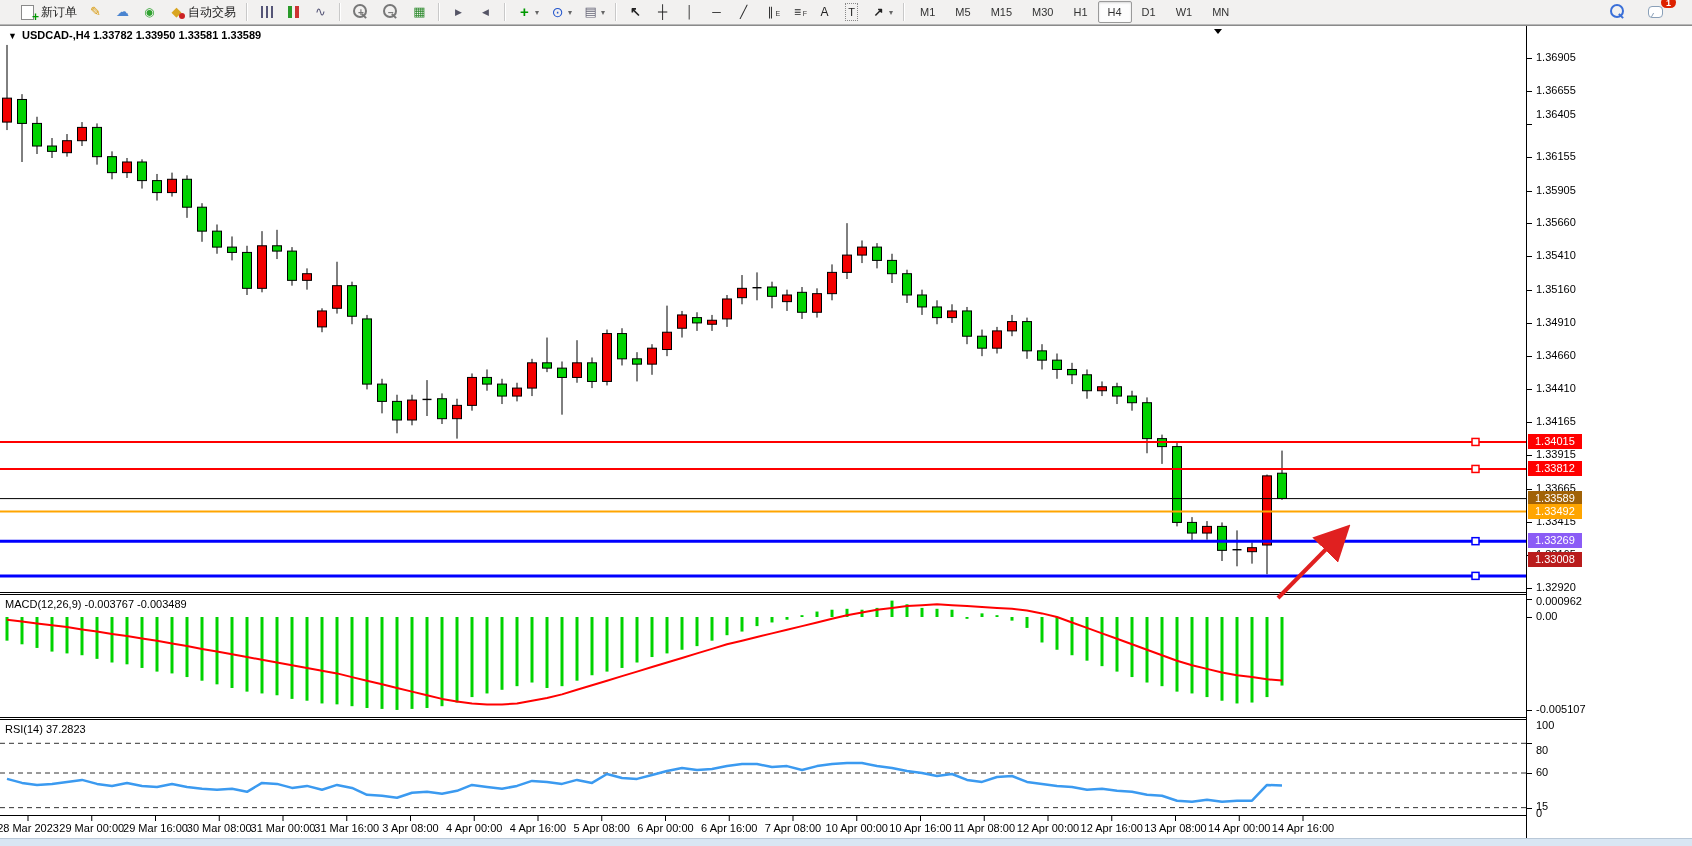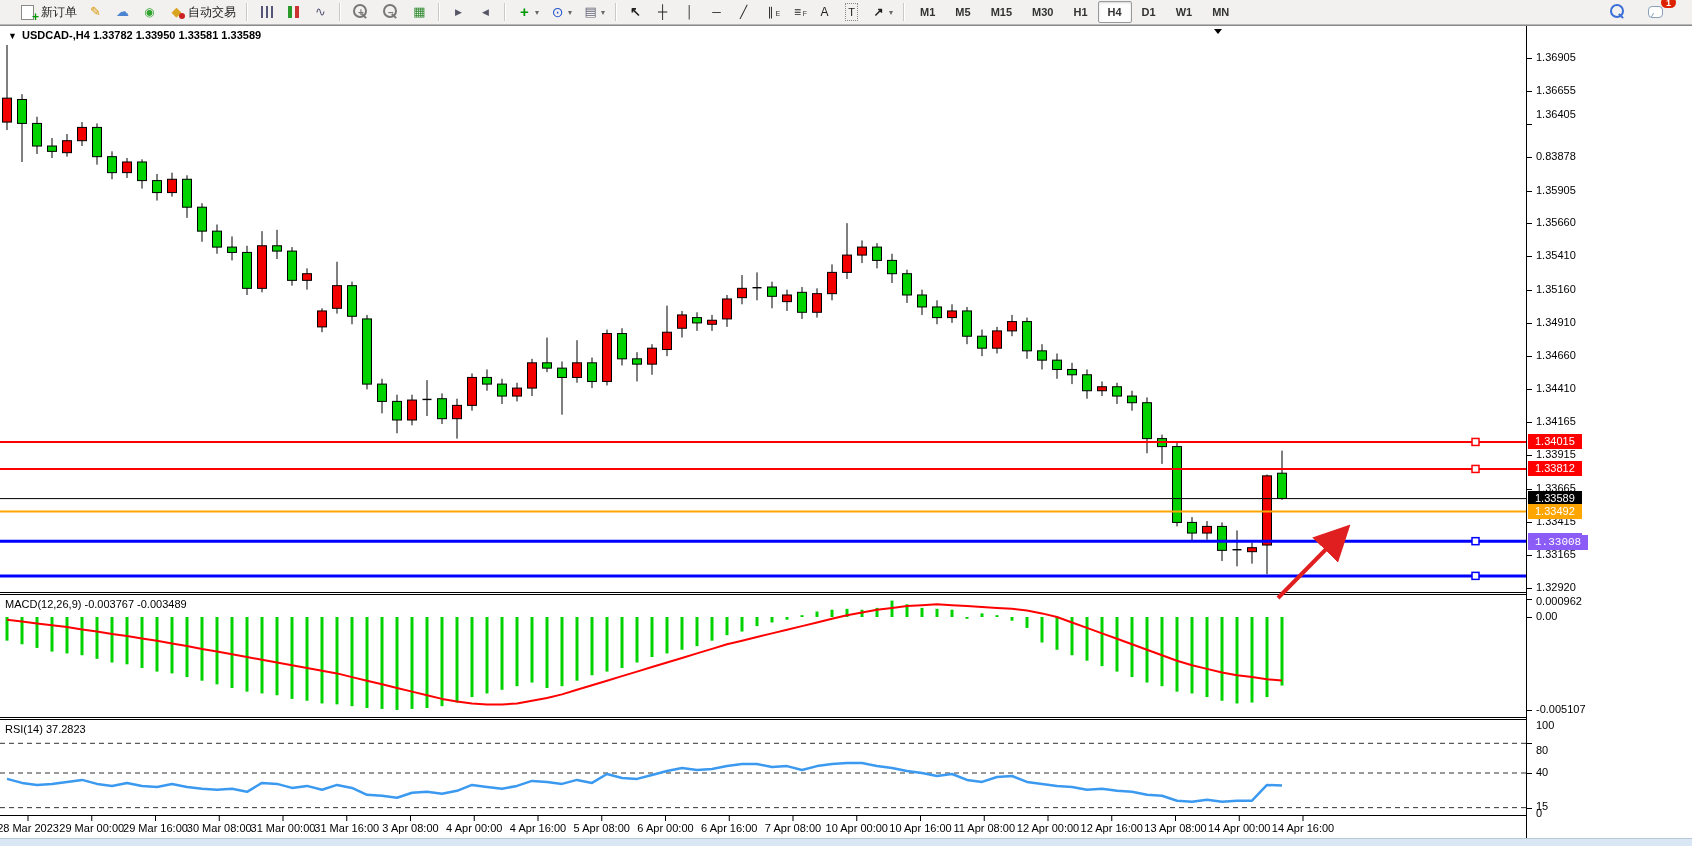--- a/index.html
+++ b/index.html
@@ -7,21 +7,21 @@
        font-family:"Liberation Sans",sans-serif;-webkit-font-smoothing:antialiased}
   
   .toolbar{position:absolute;left:0;top:0;width:1692px;height:25px;background:#f2f1f0;
            border-bottom:1px solid #b7b7b7;display:flex;align-items:center;padding:0 14px;box-sizing:border-box}
   .tb-group{display:flex;align-items:center;height:22px}
   .tb-sep{width:1px;height:18px;background:#c9c9c9;margin:0 5px;border-right:1px solid #fff}
   .tb-btn{display:flex;align-items:center;height:20px;padding:0 4px;border:1px solid transparent;
           border-radius:2px;cursor:default;font-size:12px;color:#222;white-space:nowrap}
   .tb-btn.active{background:#fdfdfd;border:1px solid #9a9a9a;box-shadow:inset 0 1px 2px rgba(0,0,0,.15)}
   .tb-label{margin-left:3px}
-  .tf-btn{font-size:11px;color:#333;padding:0 5px;font-weight:bold}
+  .tf-btn{font-size:11px;color:#333;padding:0 5px;font-weight:normal}
   .caret{font-size:8px;color:#666;margin-left:2px}
   .ticon{width:17px;height:16px;display:inline-flex;align-items:center;justify-content:center;
          font-size:12px;line-height:16px;position:relative;color:#555}
   .icon-new-order{width:11px;height:13px;background:#fff;border:1px solid #8a8a8a;margin:0 4px 0 2px}
   .icon-new-order::after{content:"+";position:absolute;right:-6px;bottom:-6px;color:#009900;font-weight:bold;font-size:12px}
   .icon-crayon::before{content:"✎";color:#d79600;font-size:13px}
   .icon-publish::before{content:"☁";color:#4a84d0;font-size:13px}
   .icon-signals::before{content:"◉";color:#31a331;font-size:12px}
   .icon-auto-trading::before{content:"◆";color:#d9a520;font-size:13px}
   .icon-auto-trading::after{content:"";position:absolute;right:0;bottom:1px;width:6px;height:6px;border-radius:50%;background:#cc2222}
@@ -561,21 +561,21 @@
     <text x="5" y="707" font-size="11">RSI(14) 37.2823</text>
   </svg>
   <div class="axis-col" id="axis-col">
       <div class="tickdash" style="top: 31.58px;"></div>
       <div class="ticklabel" style="top: 24.58px;">1.36905</div>
       <div class="tickdash" style="top: 64.83px;"></div>
       <div class="ticklabel" style="top: 57.83px;">1.36655</div>
       <div class="tickdash" style="top: 98.08px;"></div>
       <div class="ticklabel" style="top: 82px;">1.36405</div>
       <div class="tickdash" style="top: 131.33px;"></div>
-      <div class="ticklabel" style="top: 124.33px;">0.83878</div>
+      <div class="ticklabel" style="top: 124.33px;">1.36155</div>
       <div class="tickdash" style="top: 164.58px;"></div>
       <div class="ticklabel" style="top: 157.58px;">1.35905</div>
       <div class="tickdash" style="top: 197.165px;"></div>
       <div class="ticklabel" style="top: 190.165px;">1.35660</div>
       <div class="tickdash" style="top: 230.415px;"></div>
       <div class="ticklabel" style="top: 223.415px;">1.35410</div>
       <div class="tickdash" style="top: 263.665px;"></div>
       <div class="ticklabel" style="top: 256.665px;">1.35160</div>
       <div class="tickdash" style="top: 296.915px;"></div>
       <div class="ticklabel" style="top: 289.915px;">1.34910</div>
@@ -590,33 +590,33 @@
       <div class="tickdash" style="top: 462.5px;"></div>
       <div class="ticklabel" style="top: 455.5px;">1.33665</div>
       <div class="tickdash" style="top: 495.75px;"></div>
       <div class="ticklabel" style="top: 488.75px;">1.33415</div>
       <div class="tickdash" style="top: 529px;"></div>
       <div class="ticklabel" style="top: 522px;">1.33165</div>
       <div class="tickdash" style="top: 561.585px;"></div>
       <div class="ticklabel" style="top: 554.585px;">1.32920</div>
       <div class="badge" style="top: 407.95px; background: rgb(255, 0, 0);">1.34015</div>
       <div class="badge" style="top: 434.949px; background: rgb(255, 0, 0);">1.33812</div>
-      <div class="badge" style="top: 464.608px; background: #000000;">1.33589</div>
+      <div class="badge" style="top: 464.608px; background: #a16207;">1.33589</div>
       <div class="badge" style="top: 477.509px; background: rgb(255, 165, 0);">1.33492</div>
       <div class="badge" style="top: 507.168px; background: #8b5cf6;">1.33269</div>
-      <div class="badge" style="top: 509px; background: #8b5cf6; font-family: Liberation Mono, monospace;">1.33008</div>
+      <div class="badge" style="top: 526px; background: #b91c1c;">1.33008</div>
       <div class="tickdash" style="top: 573.492px;"></div>
       <div class="ticklabel" style="top: 569px;">0.000962</div>
       <div class="tickdash" style="top: 591px;"></div>
       <div class="ticklabel" style="top: 584px;">0.00</div>
       <div class="tickdash" style="top: 683.947px;"></div>
       <div class="ticklabel" style="top: 676.947px;">-0.005107</div>
       <div class="ticklabel" style="top: 693px;">100</div>
       <div class="tickdash" style="top: 717.3px;"></div>
       <div class="ticklabel" style="top: 710.3px; margin-top: 8px;">80</div>
       <div class="tickdash" style="top: 747px;"></div>
-      <div class="ticklabel" style="top: 740px;">40</div>
+      <div class="ticklabel" style="top: 740px;">60</div>
       <div class="tickdash" style="top: 781.65px;"></div>
       <div class="ticklabel" style="top: 774px;">15</div>
       <div class="ticklabel" style="top: 781px;">0</div>
     </div>
 </div>
 <div class="bottom-strip"></div>
 
 </body></html>

